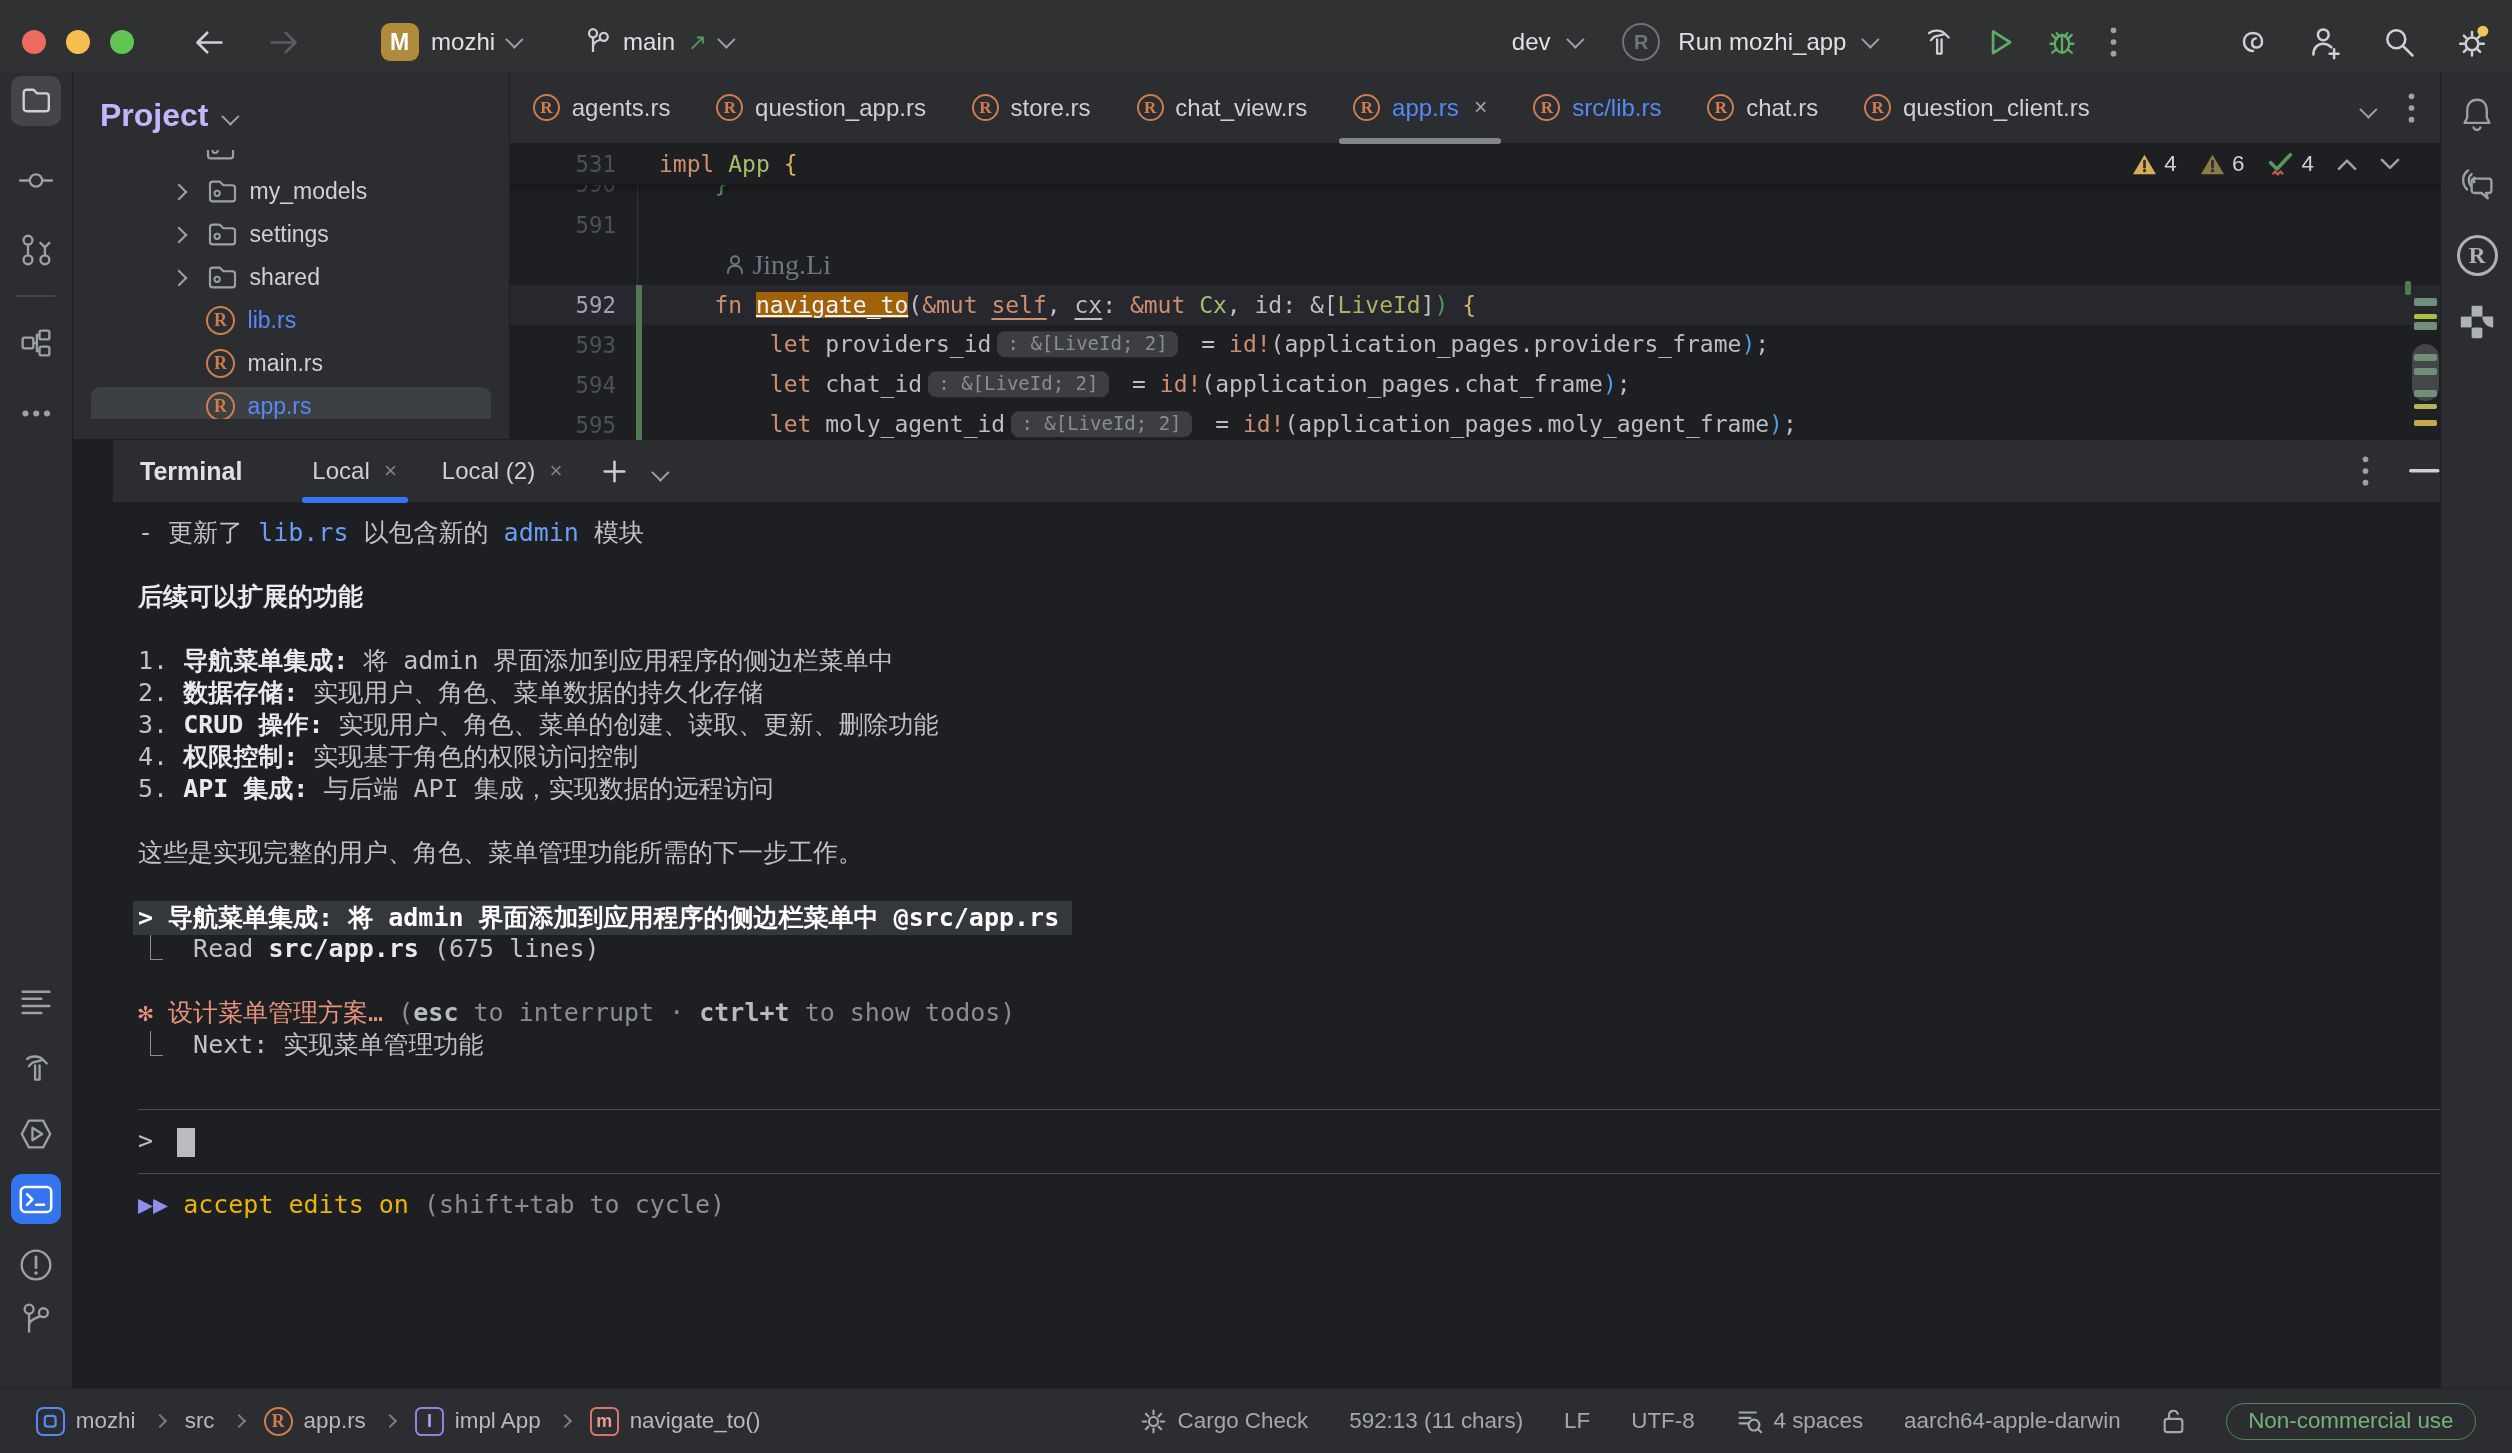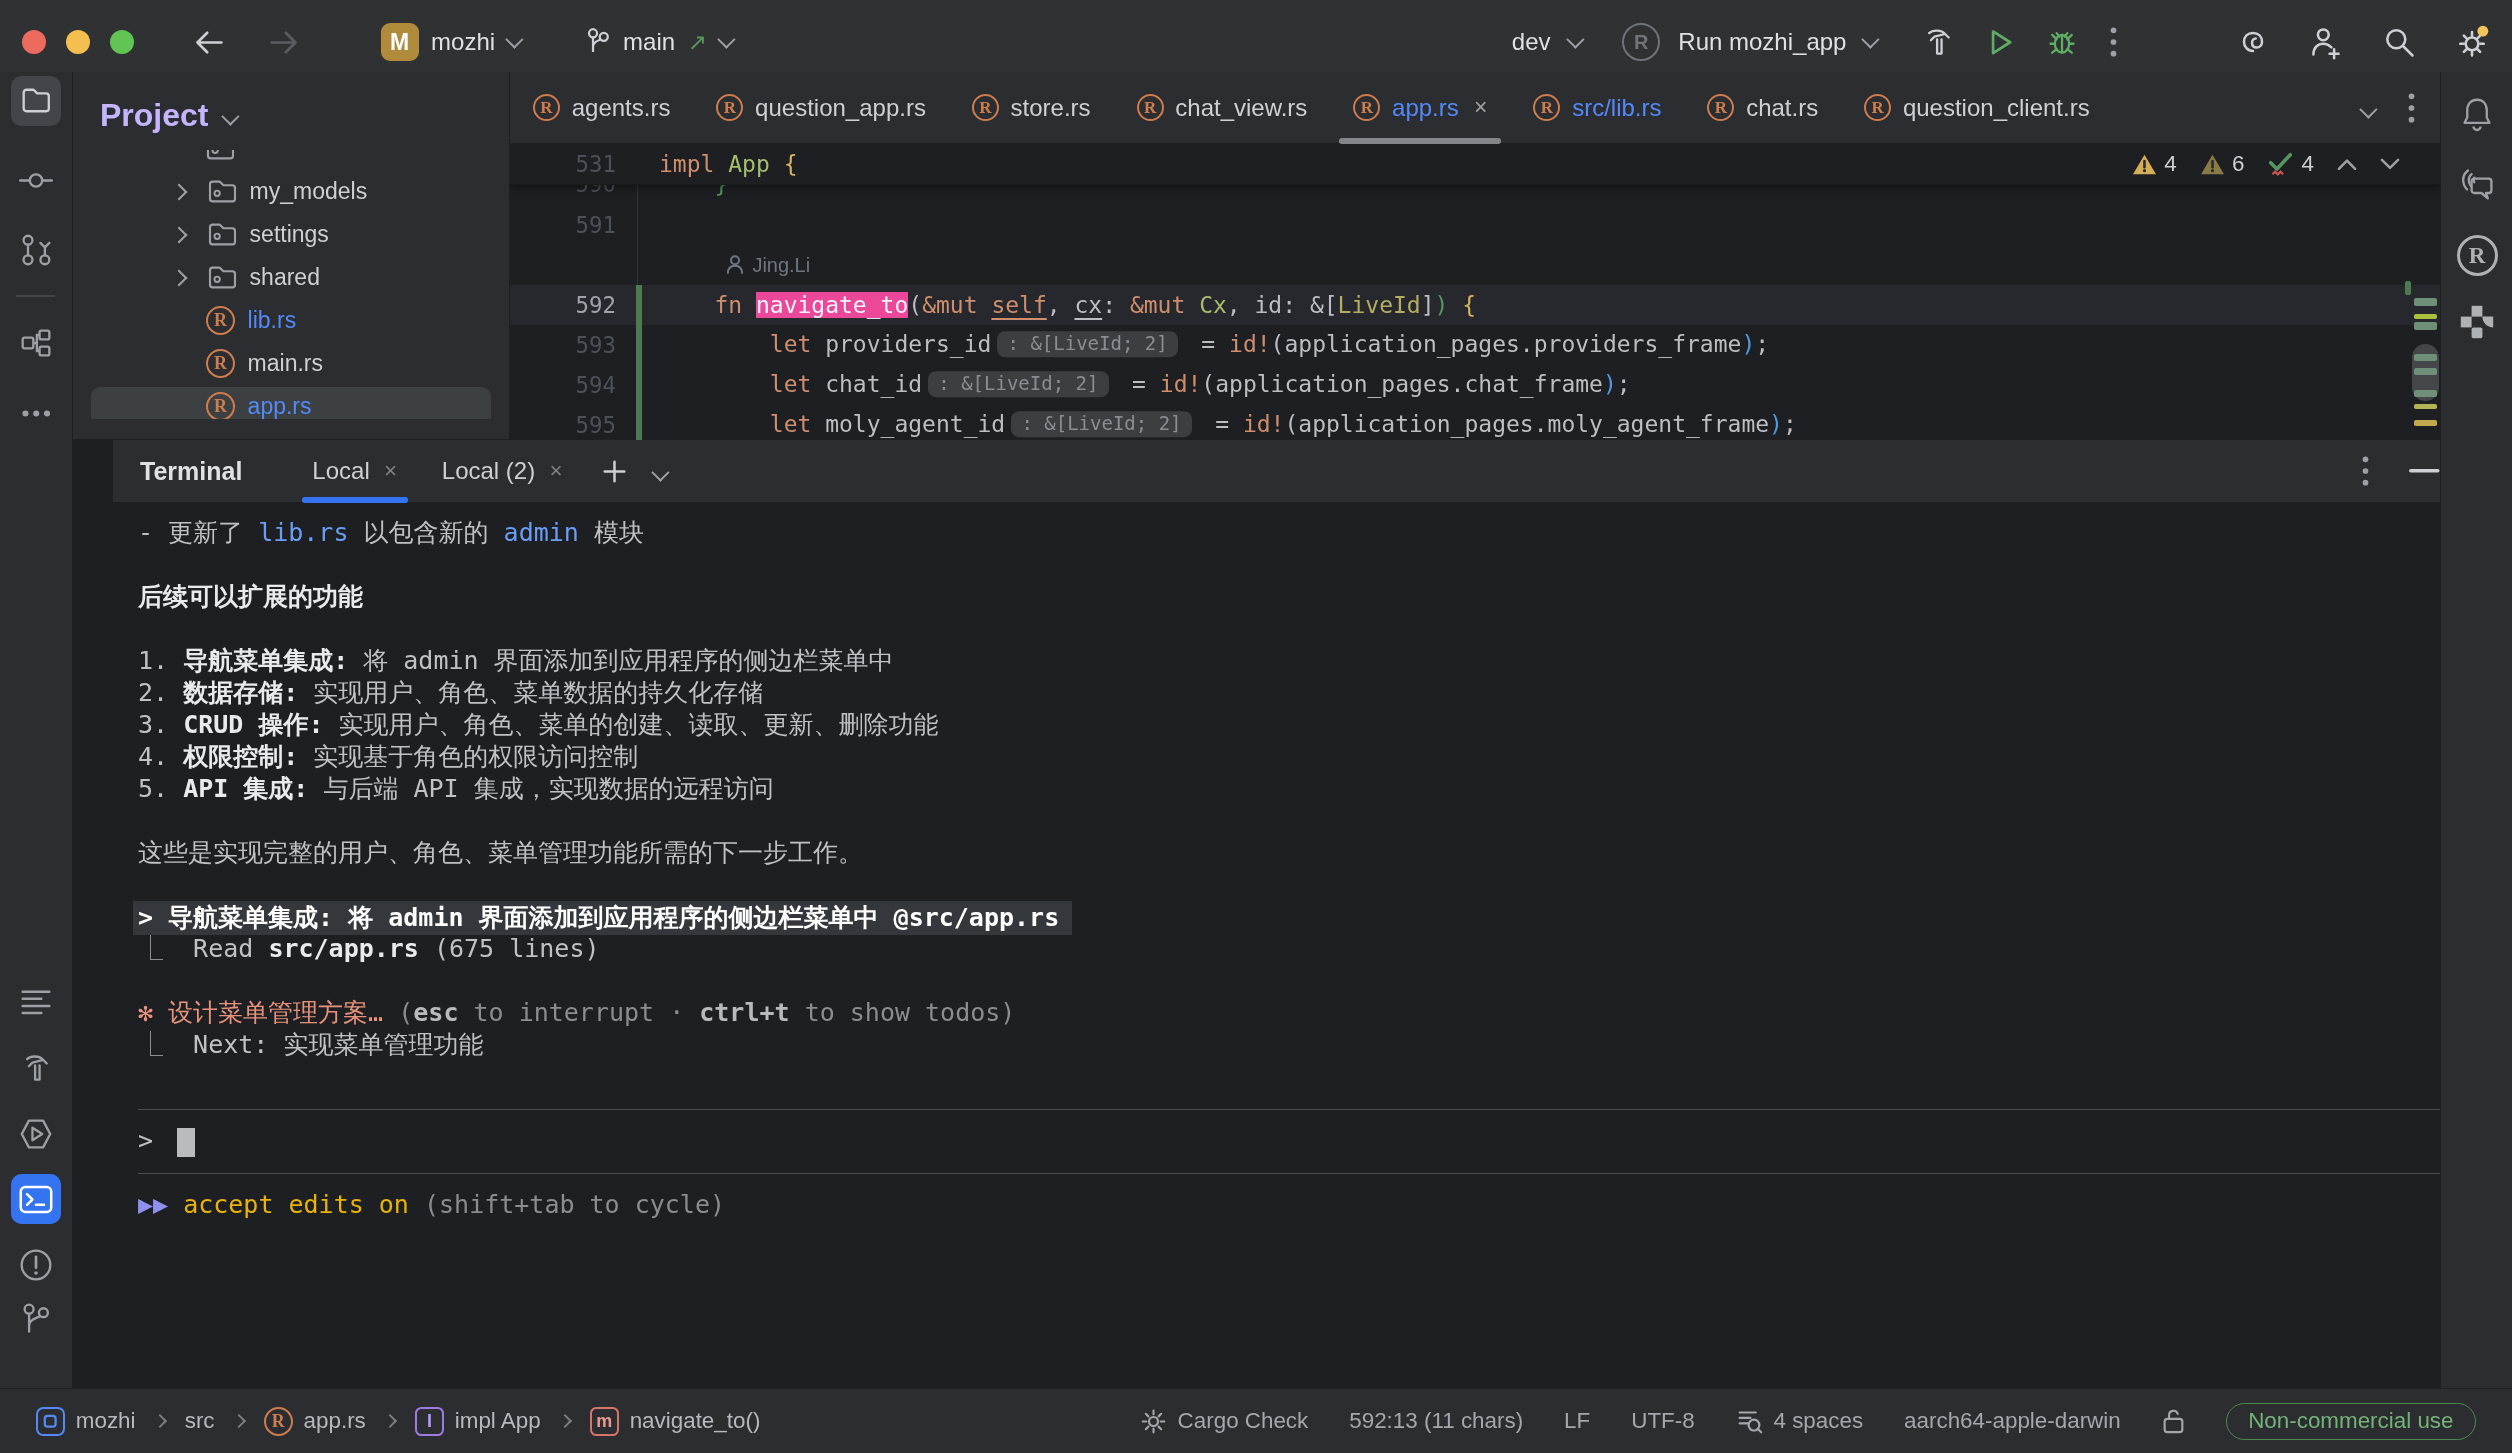--- a/index.html
+++ b/index.html
@@ -63,24 +63,24 @@
   .ed-gut{width:43px;flex:0 0 auto;align-self:stretch;position:relative;}
   .ed-vcs{position:absolute;left:20px;top:0;bottom:0;width:6.3px;background:#4d7a50;}
   .gutline{position:absolute;left:127px;top:0;bottom:0;width:0.9px;background:#333538;}
   .sticky{height:40px;border-bottom:1.8px solid #191a1c;position:relative;background:#1e1f22;
           box-shadow:0 3.6px 7.2px rgba(0,0,0,.35);z-index:3;}
   .clipwrap{height:20px;overflow:hidden;}
   .clipwrap .ed-row{transform:translateY(-20.6px);}
   .cs-kw{color:#cf8e6d}.cs-id{color:#bcbec4}.cs-type{color:#a7bf6c}.cs-olive{color:#b3ae60}
   .cs-gold{color:#d8b45f}.cs-green{color:#57965c}.cs-bluep{color:#4f9ce0}
   .cs-und{text-decoration:underline;text-underline-offset:5.4px;}
-  .cs-sel{background:#ec4899;color:#eef3ff;}
+  .cs-sel{background:#a16207;color:#eef3ff;text-decoration:underline;}
   .cs-chip{display:inline-block;background:#3c3e42;color:#8a8e94;border-radius:8px;margin:0 9px 0 5.4px;
            padding:0.9px 10.8px 2.7px 10.8px;font-size:19px;line-height:1.2;transform:translateY(-1.8px);}
-  .author{color:#6f7680;font-size:20px;font-family:Liberation Sans, sans-serif;display:flex;align-items:flex-start;gap:7.2px;}
+  .author{color:#6f7680;font-size:28px;font-family:Liberation Serif, serif;display:flex;align-items:center;gap:7.2px;}
   .inspect{position:absolute;right:41px;top:0;height:40px;display:flex;align-items:center;gap:23px;z-index:4;
            font-family:"Liberation Sans",sans-serif;font-size:22.4px;color:#ced0d6;}
   .stripe-mark{position:absolute;border-radius:1.8px;}
   .ed-thumb{position:absolute;left:1902px;width:27px;border-radius:13.5px;background:rgba(140,143,147,.35);}
   
   .terminal{position:absolute;left:73px;top:440px;width:2368px;height:948px;background:#1e1f22;margin-left:40px;}
   .term-head{height:63px;background:#2b2d30;display:flex;align-items:center;padding:0 27px;
              box-sizing:border-box;border-bottom:0.9px solid #1e1f22;}
   .th-title{font-weight:bold;font-size:25px;color:#dfe1e5;margin-right:54px;}
   .ttab{display:flex;align-items:center;gap:14.4px;font-size:24px;color:#ced0d6;padding:0 16px;height:63px;position:relative;}

